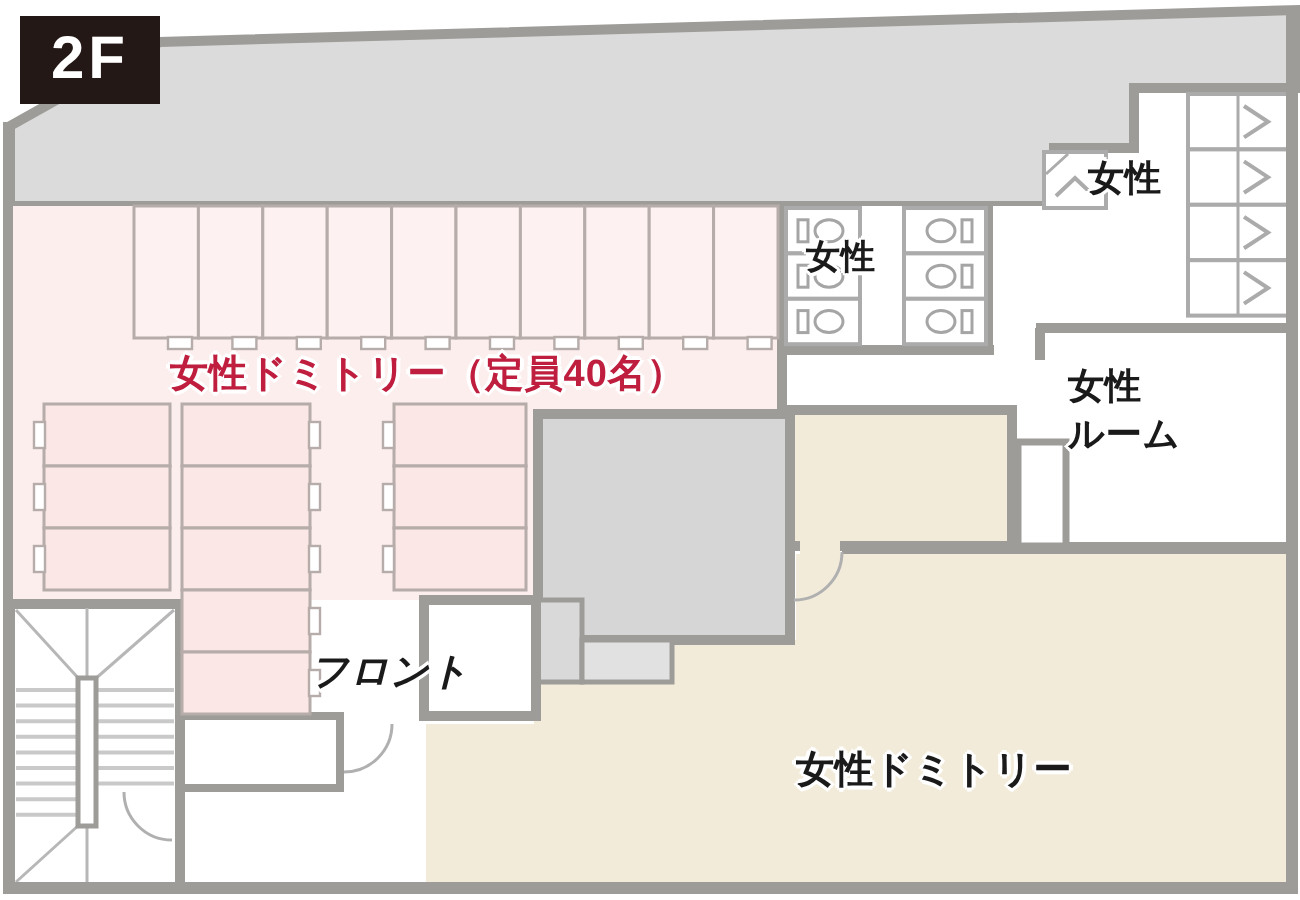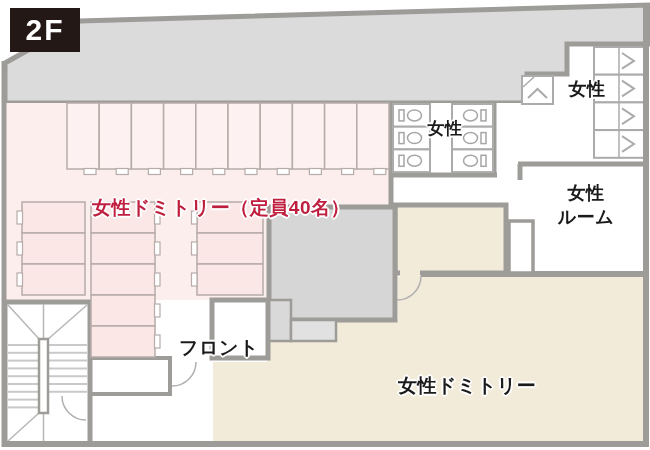--- a/index.html
+++ b/index.html
@@ -4,33 +4,33 @@
 <style>
   html,body { margin:0; padding:0; background:#fff; }
   .plan {
     position:relative; width:650px; height:450px; overflow:hidden;
     background:#5eead4;
     font-family:"Liberation Sans","DejaVu Sans",sans-serif;
   }
   .plan svg { position:absolute; left:0; top:0; }
   .label {
     position:absolute; font-weight:bold; color:#1a1a1a;
-    text-align:center; line-height:24px; letter-spacing:0.5px;
+    text-align:left; line-height:24px; letter-spacing:0.5px;
     text-shadow:-2px 0 0 #fff,2px 0 0 #fff,0 -2px 0 #fff,0 2px 0 #fff,
                 -1px -1px 0 #fff,1px -1px 0 #fff,-1px 1px 0 #fff,1px 1px 0 #fff;
     white-space:nowrap;
   }
   .badge {
     position:absolute; left:10px; top:8px; width:70px; height:44px;
     background:#231815; color:#ffffff; font-weight:bold; font-size:30px;
     display:flex; align-items:center; justify-content:center;
     letter-spacing:2px; font-family:"Liberation Sans",sans-serif;
   }
-  .dorm-label   { left:85px;  top:176px; width:272px; font-size:19px; color:#bf1e3e;margin-top:20px; }
-  .front-label  { left:155px; top:336px; width:128px; font-size:19px; }
+  .dorm-label   { left:85px;  top:176px; width:272px; font-size:19px; color:#bf1e3e; }
+  .front-label  { left:155px; top:325px; width:128px; font-size:19px;font-style:italic; }
   .shared-label { left:398px; top:374px; width:120px; font-size:19px; }
   .toilet-label { left:403px; top:116px; width:84px;  font-size:17px; line-height:25px; }
   .shower-label { left:544px; top:77px;  width:86px;  font-size:18px; }
   .powder-label { left:534px; top:181px; width:104px; font-size:18px; }
 </style>
 </head>
 <body>
 
 <div class="plan">
 

